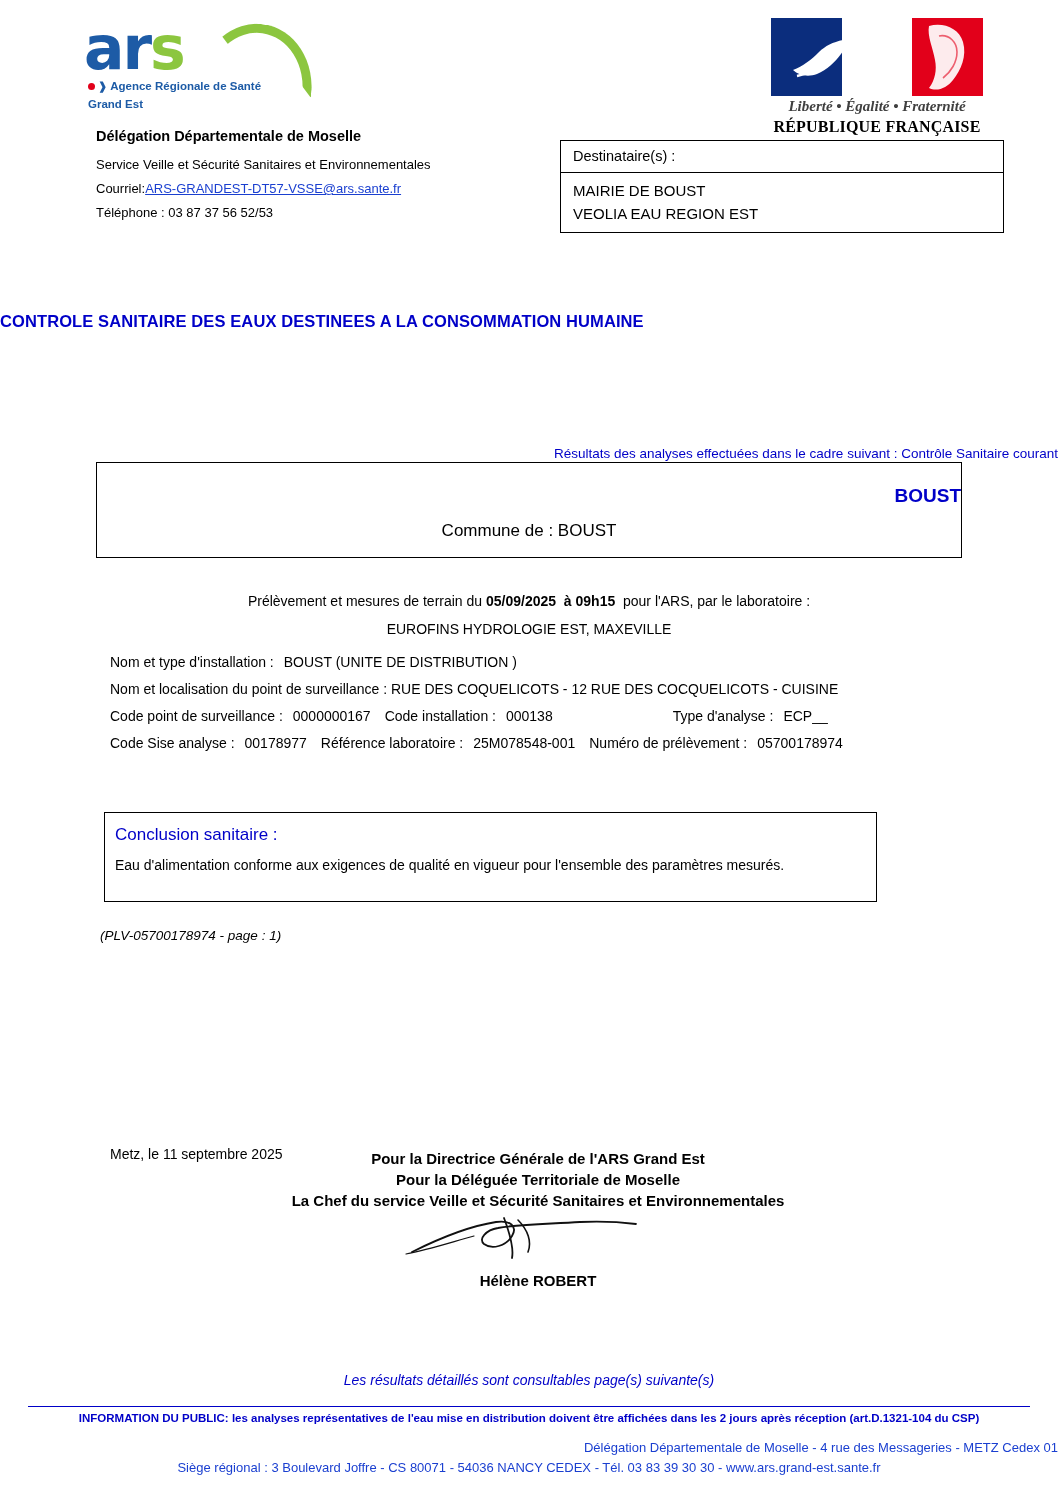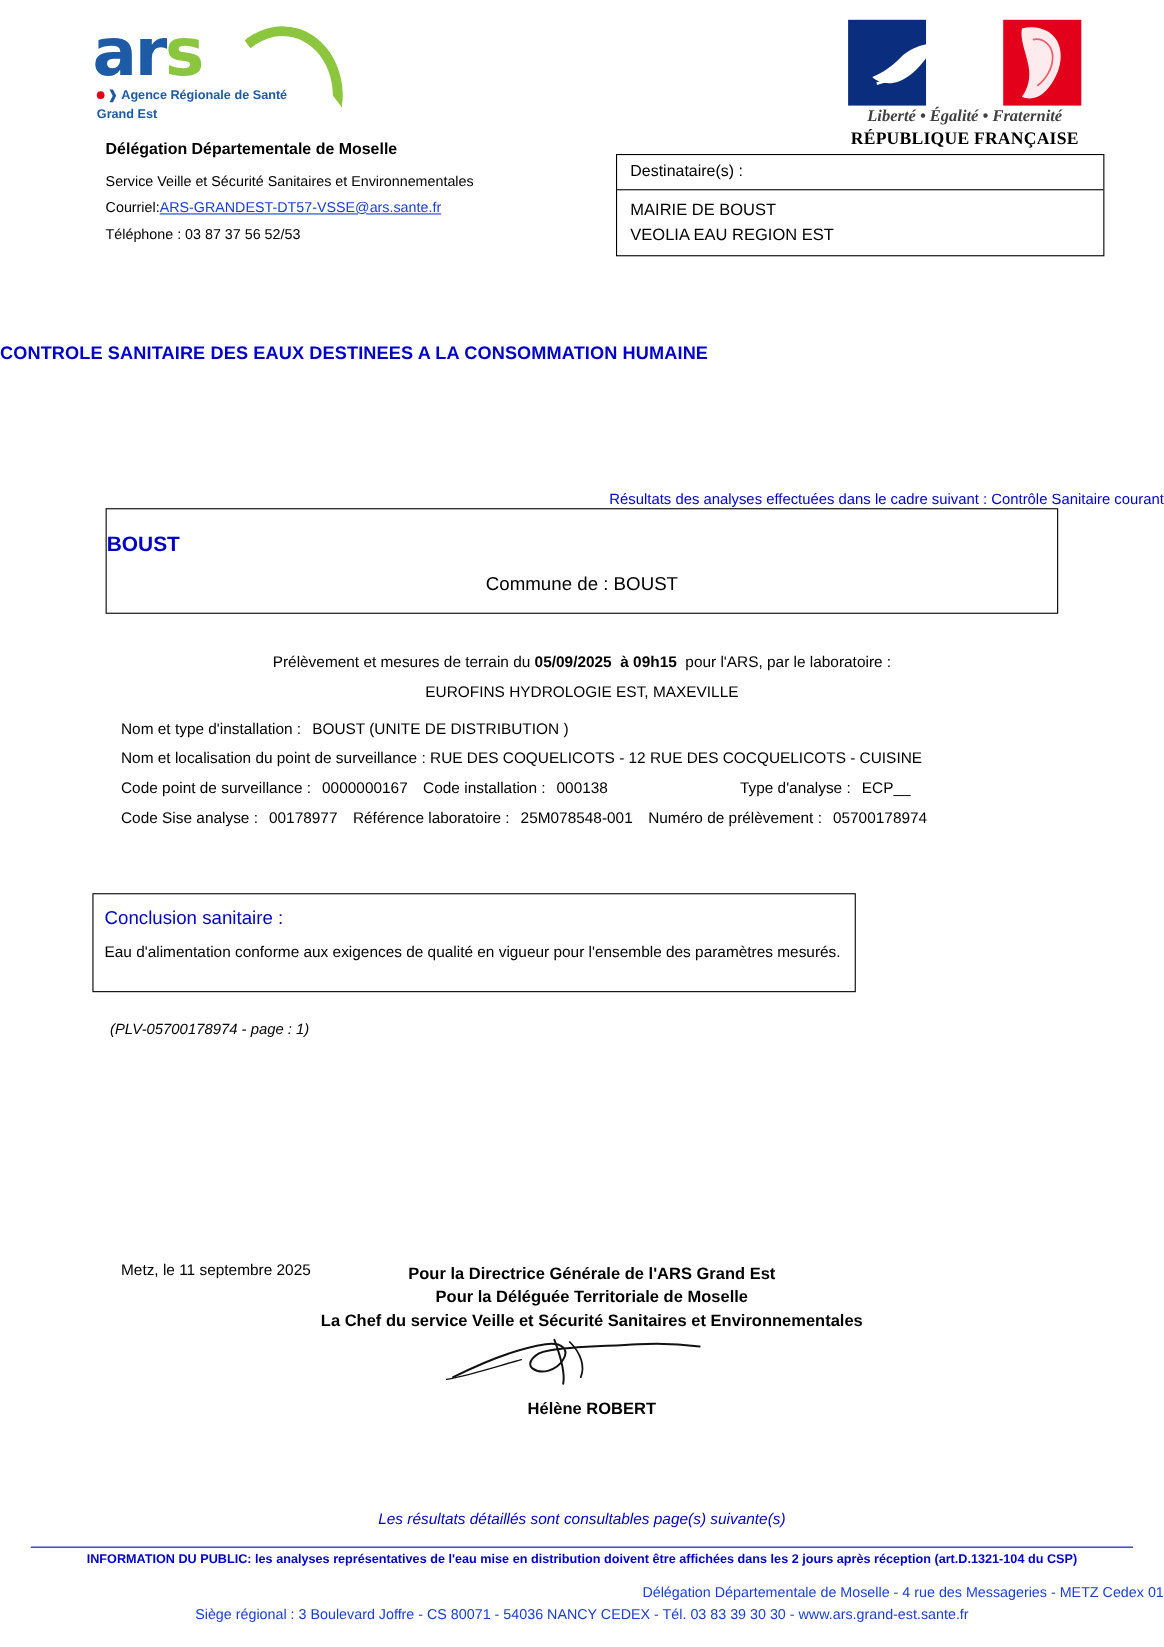--- a/index.html
+++ b/index.html
@@ -220,21 +220,21 @@
   .commune-box {
     position: absolute;
     left: 96px;
     top: 462px;
     width: 866px;
     height: 96px;
     border: 1.5px solid #000;
     box-sizing: border-box;
   }
   .commune-name {
-    text-align: left;
+    text-align: right;
     font-size: 19px;
     font-weight: bold;
     color: #0000c8;
     margin-top: 22px;
   }
   .commune-sub {
     text-align: center;
     font-size: 17px;
     margin-top: 14px;
   }
@@ -265,23 +265,23 @@
     font-size: 14px;
   }
   .info .row { margin-bottom: 11px; white-space: nowrap; }
   .info .sp1 { display: inline-block; width: 10px; }
   .info .gap-type { display: inline-block; width: 120px; }
   .info .gap-code { display: inline-block; width: 14px; }
 
   
   .concl-box {
     position: absolute;
-    left: 84px;
+    left: 104px;
     top: 812px;
-    width: 694px;
+    width: 773px;
     height: 90px;
     border: 1px solid #000;
     box-sizing: border-box;
   }
   .concl-title {
     font-size: 17px;
     color: #0000c8;
     margin: 12px 0 0 10px;
   }
   .concl-text {

